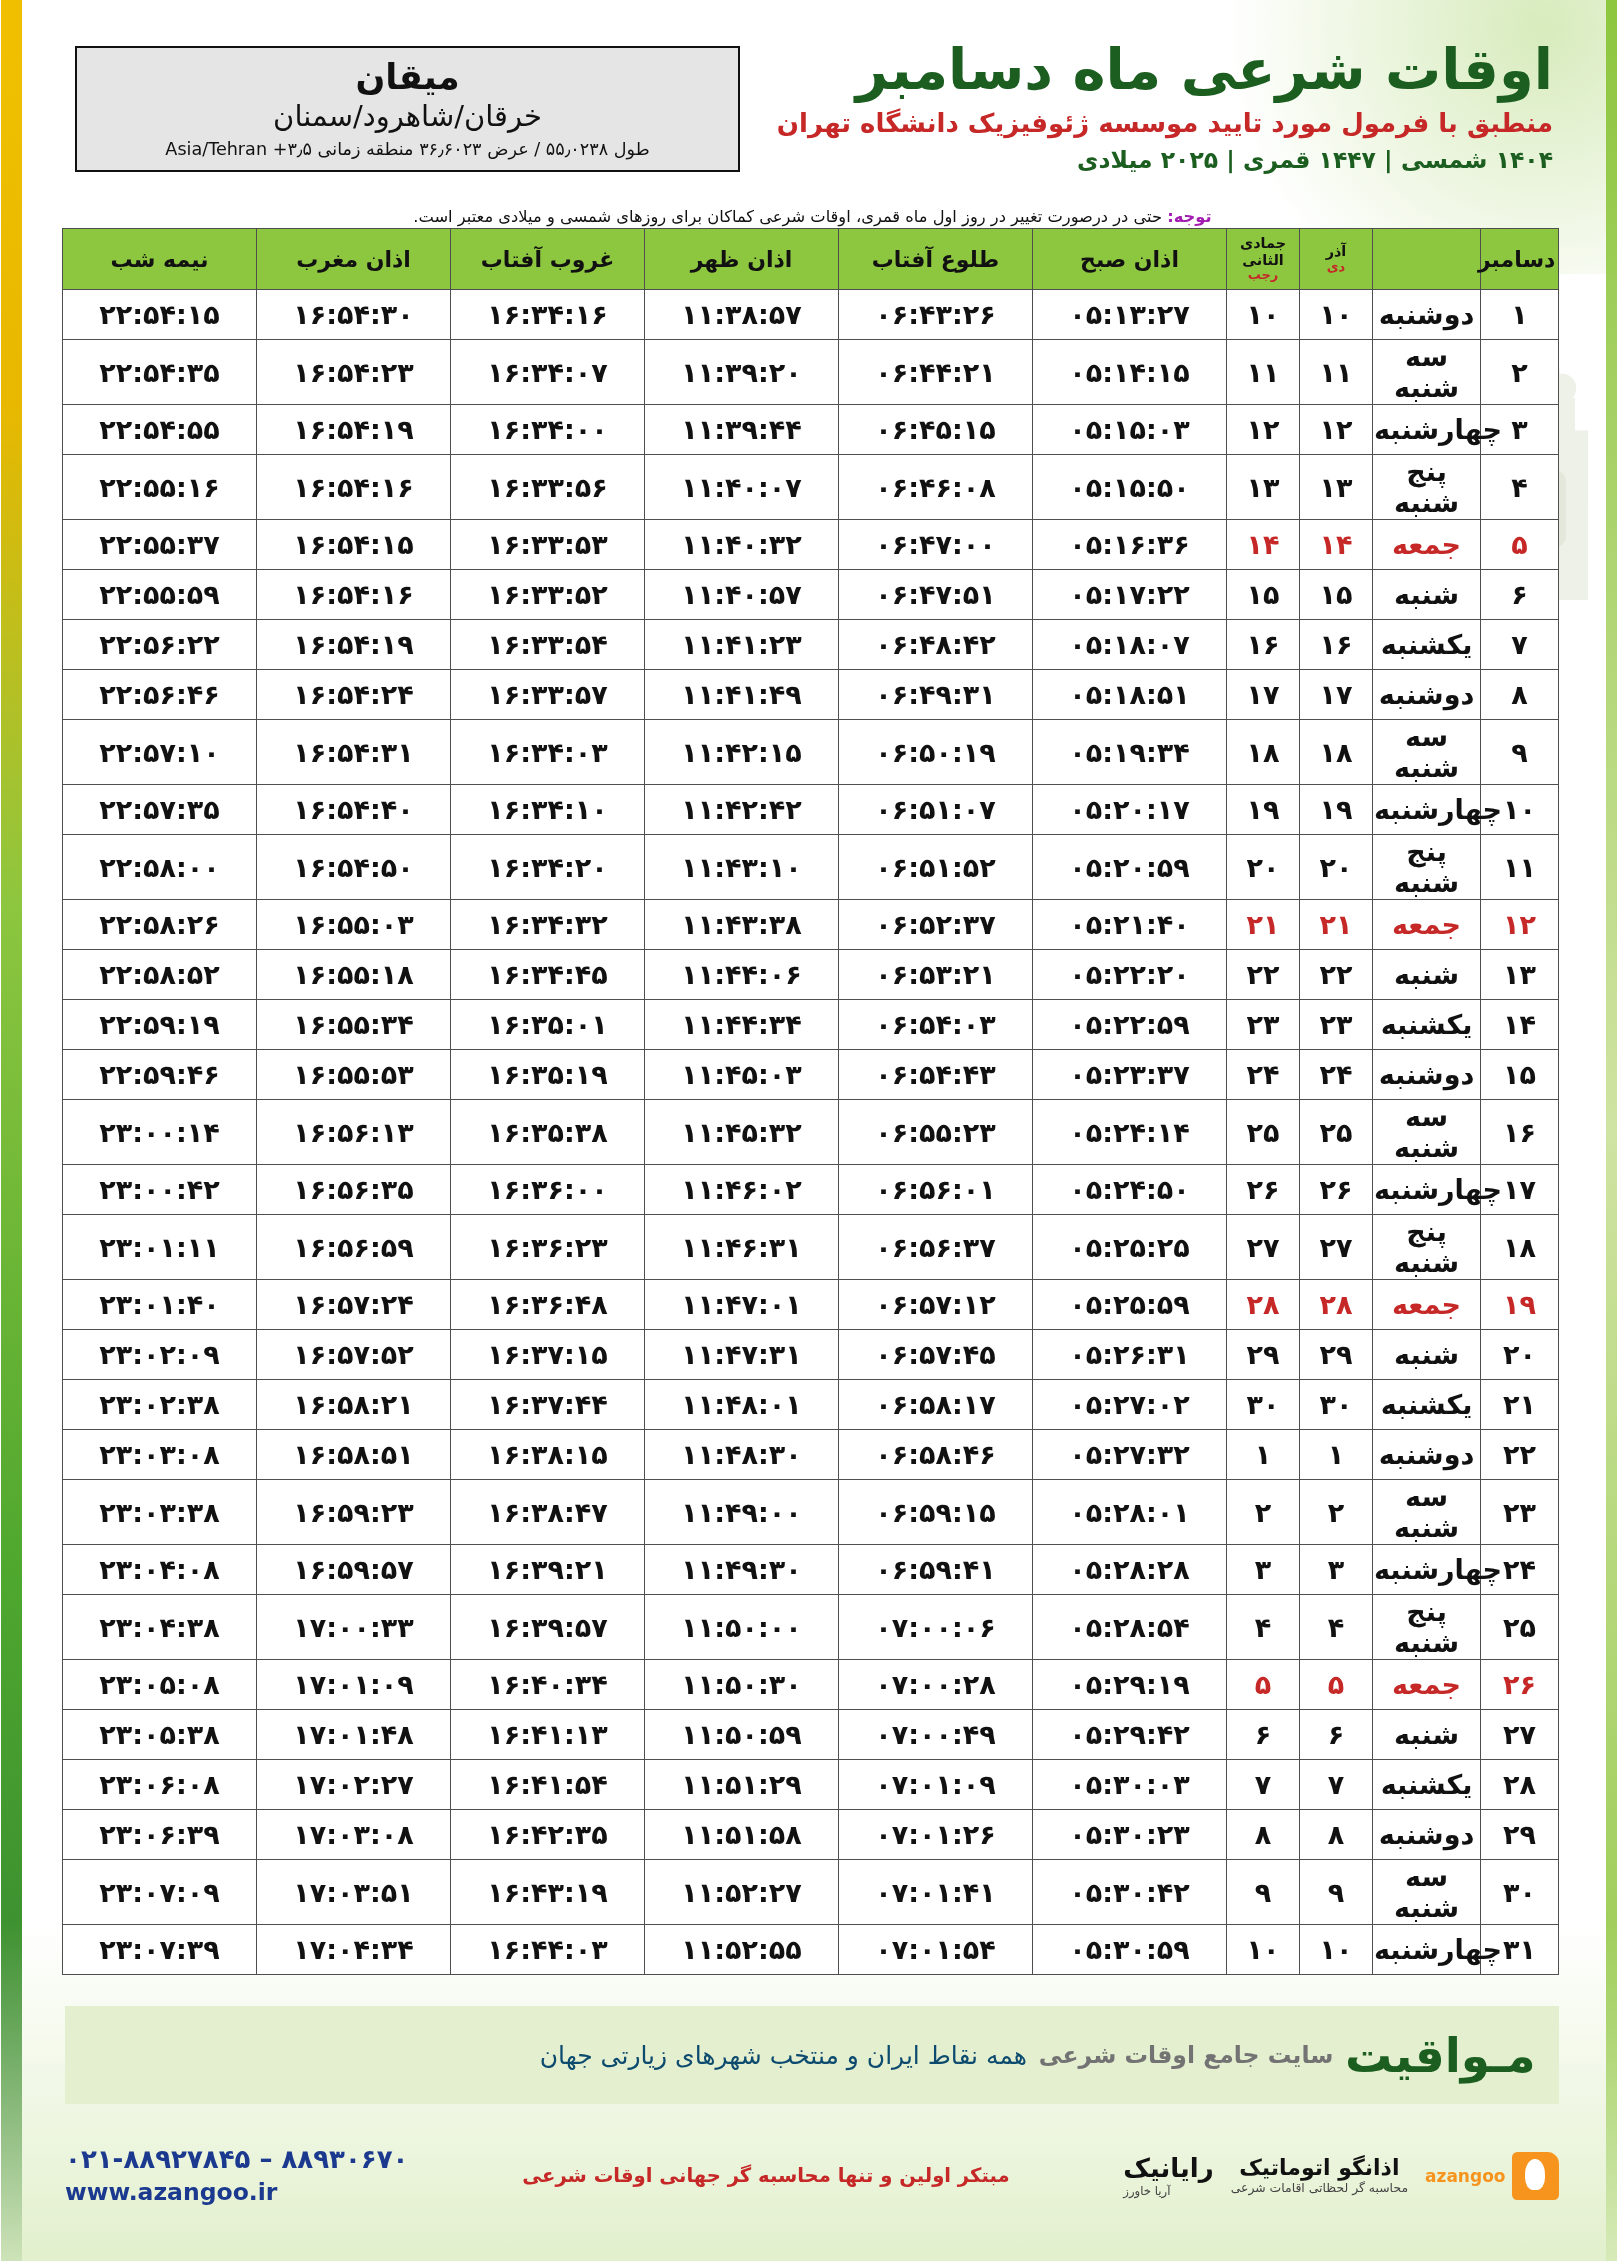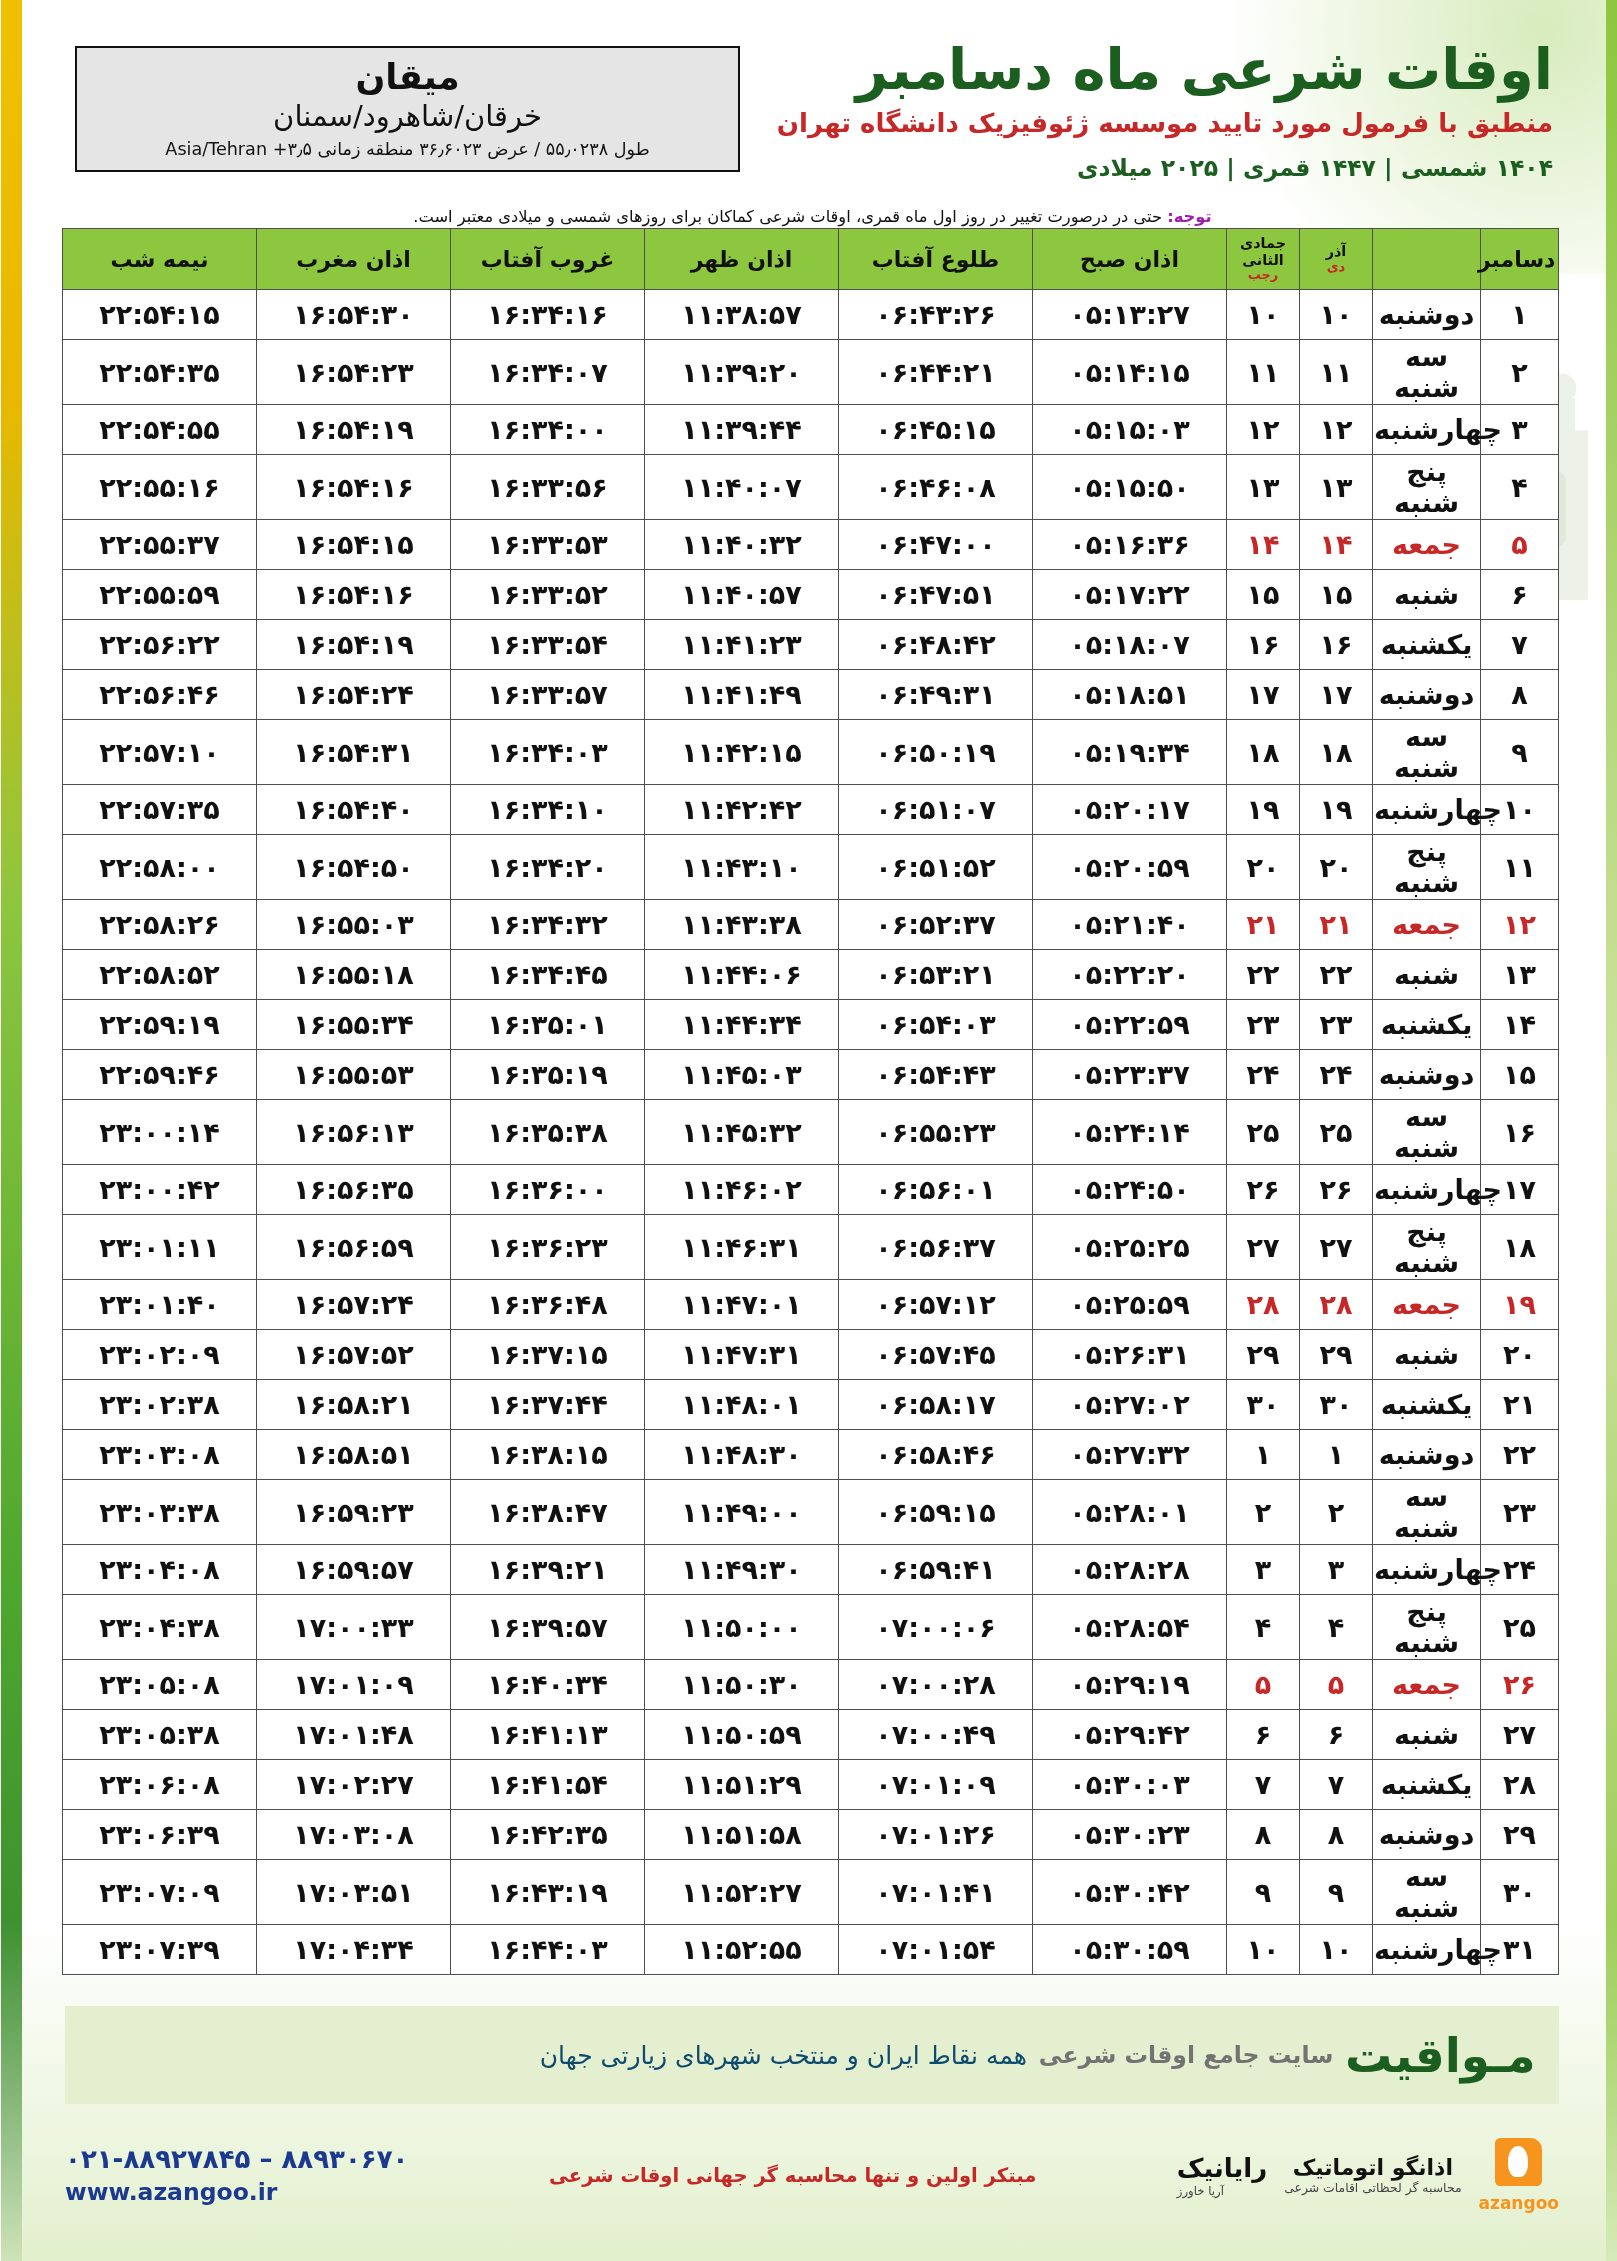--- a/index.html
+++ b/index.html
@@ -84,21 +84,21 @@
     line-height: 1.05;
   }
   .sub-title {
     margin-top: 9px;
     font-size: 26px;
     font-weight: bold;
     color: #c62828;
     line-height: 1.2;
   }
   .year-line {
-    margin-top: 15px;
+    margin-top: 7px;
     font-size: 23.5px;
     font-weight: bold;
     color: #1b5e20;
   }
 
   .city-box {
     position: absolute;
     left: 75px;
     top: 11.7px;
     width: 665px;
@@ -280,21 +280,20 @@
   }
   .fb-logos {
     display: flex;
     align-items: center;
     gap: 17px;
   }
   .logo-azangoo {
     display: flex;
     align-items: center;
     gap: 6.5px;
-    flex-direction: column;
   }
   .logo-azangoo .flame {
     width: 47px; height: 48px;
     background: #f7941d;
     border-radius: 5.2px 11.7px 5.2px 5.2px;
     position: relative;
   }
   .logo-azangoo .flame:after {
     content: "";
     position: absolute;

